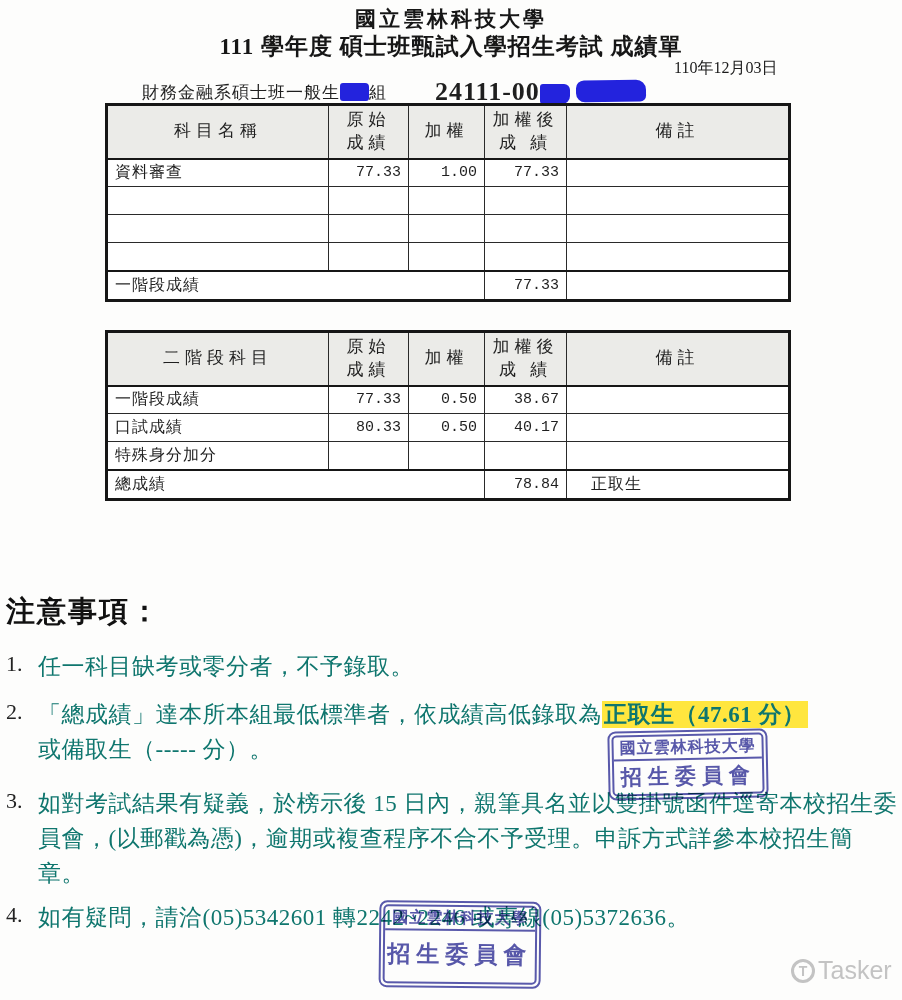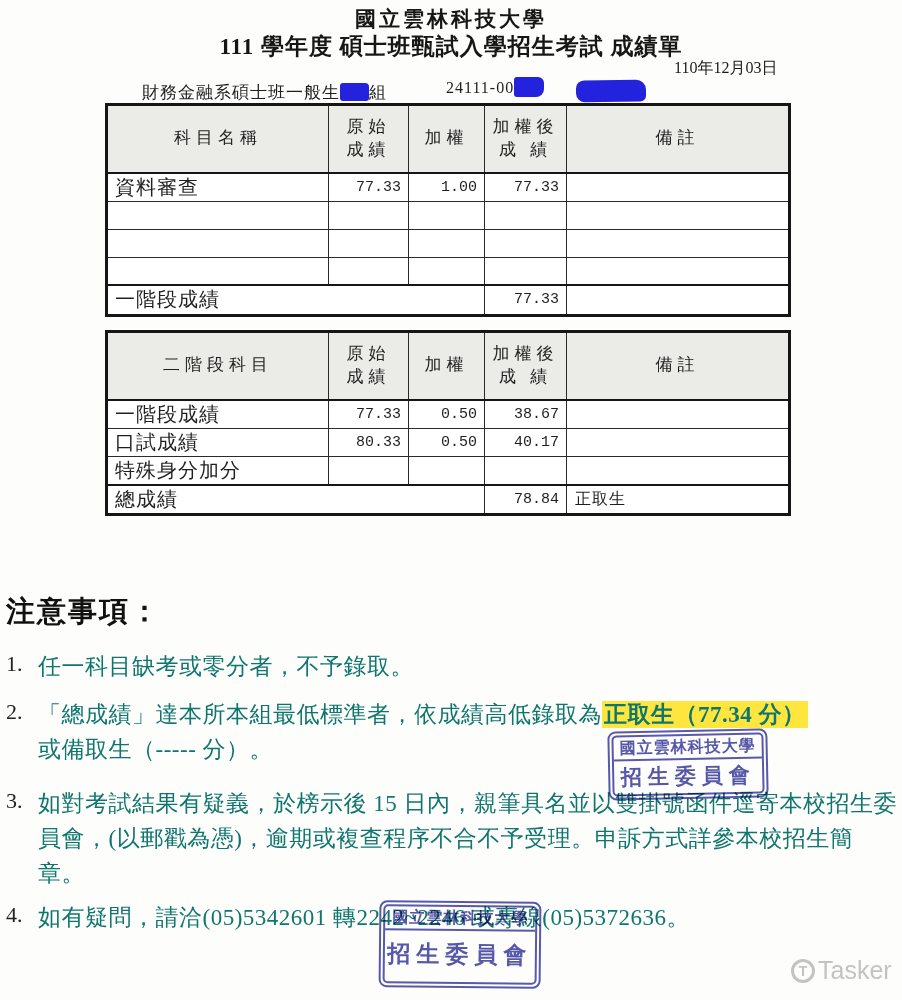--- a/index.html
+++ b/index.html
@@ -14,49 +14,49 @@
   .page { position:absolute; inset:0;border-radius:13px; }
 
   
   .title1 { position:absolute; top:5px; left:0; width:100%; text-align:center;
             font-size:21px; font-weight:bold; letter-spacing:3px; color:#161616; }
   .title2 { position:absolute; top:31px; left:0; width:100%; text-align:center;
             font-size:23px; font-weight:bold; letter-spacing:1px; color:#161616; }
   .doc-date { position:absolute; top:58px; left:674px; font-size:16px; color:#1a1a1a; }
 
   .program-line { position:absolute; top:81px; left:106px; font-size:17px; letter-spacing:1px;margin-left:36px; }
-  .exam-no { position:absolute; top:77px; left:446px; font-size:16px;
-             font-family:"Liberation Serif",serif; letter-spacing:1px; }
+  .exam-no { position:absolute; top:77px; left:435px; font-size:26px;
+             font-family:"Liberation Serif",serif; letter-spacing:1px;font-weight:bold; }
   .redact { display:inline-block; background:#2323dd; vertical-align:-3px; }
   .redact-small  { width:29px; height:18px; border-radius:3px 4px 3px 3px; }
   .redact-id     { width:30px; height:20px; border-radius:3px 6px 8px 3px; vertical-align:-4px; }
   .redact-name   { position:absolute; top:80px; left:576px; width:70px; height:22px;
                    background:#2323dd; border-radius:8px 10px 6px 9px; transform:rotate(-.8deg); }
 
   
   table { position:absolute; left:105px; width:683px; border-collapse:collapse;
           table-layout:fixed; background:#fff; border:3px solid #161616; }
   .t1 { top:103px; }
   .t2 { top:330px; }
   col.c-subject  { width:222px; }
   col.c-raw      { width:80px; }
   col.c-weight   { width:76px; }
   col.c-weighted { width:82px; }
   col.c-remark   { width:223px; }
   th, td { border:1px solid #2a2a2a; font-weight:normal; }
   th { background:#ebebe8; font-size:17px; text-align:center; vertical-align:middle;
        white-space:pre-line; line-height:1.35; letter-spacing:5px; border-bottom:2px solid #161616; }
-  tr.hdr { height:68px;margin-left:48px; }
+  tr.hdr { height:54px;margin-left:48px; }
   tr.data { height:28px; }
   tr.total { height:30px; }
   tr.total td { border-top:2px solid #161616; }
-  td.lbl { font-size:20px; padding-left:7px; letter-spacing:1px; }
+  td.lbl { font-size:16px; padding-left:7px; letter-spacing:1px; }
   td.num { font-size:15px; text-align:right; padding-right:7px;
            font-family:"Liberation Mono","DejaVu Sans Mono",monospace;margin-top:44px; }
-  td.rmk { font-size:16px; padding-left:8px; letter-spacing:1px; }
+  td.rmk { font-size:16px; padding-left:24px; letter-spacing:1px; }
 
   
   .notes-heading { position:absolute; top:592px; left:6px; font-size:29px;
                    font-weight:bold; letter-spacing:2px; color:#111; }
   .note { position:absolute; left:6px; width:892px; display:flex; }
   .note-1 { top:649px; }
   .note-2 { top:697px; }
   .note-3 { top:786px; }
   .note-4 { top:900px; }
   .note-num { flex:none; width:32px; font-size:22px; color:#222; padding-top:2px; }
@@ -199,21 +199,21 @@
 
   <div class="notes-heading">注意事項：</div>
 
   <div class="note note-1">
     <div class="note-num">1.</div>
     <div class="note-text">任一科目缺考或零分者，不予錄取。</div>
   </div>
 
   <div class="note note-2">
     <div class="note-num">2.</div>
-    <div class="note-text"><span>「總成績」達本所本組最低標準者，依成績高低錄取為</span><span class="hl">正取生（77.34 分）</span><br><span>或備取生（----- 分）。</span></div>
+    <div class="note-text"><span>「總成績」達本所本組最低標準者，依成績高低錄取為</span><span class="hl">正取生（47.61 分）</span><br><span>或備取生（----- 分）。</span></div>
   </div>
 
   <div class="note note-3">
     <div class="note-num">3.</div>
     <div class="note-text">如對考試結果有疑義，於榜示後 15 日內，親筆具名並以雙掛號函件逕寄本校招生委員會，(以郵戳為憑)，逾期或複查程序不合不予受理。申訴方式詳參本校招生簡章。</div>
   </div>
 
   <div class="note note-4">
     <div class="note-num">4.</div>
     <div class="note-text">如有疑問，請洽(05)5342601 轉2242~2246 或專線(05)5372636。</div>

